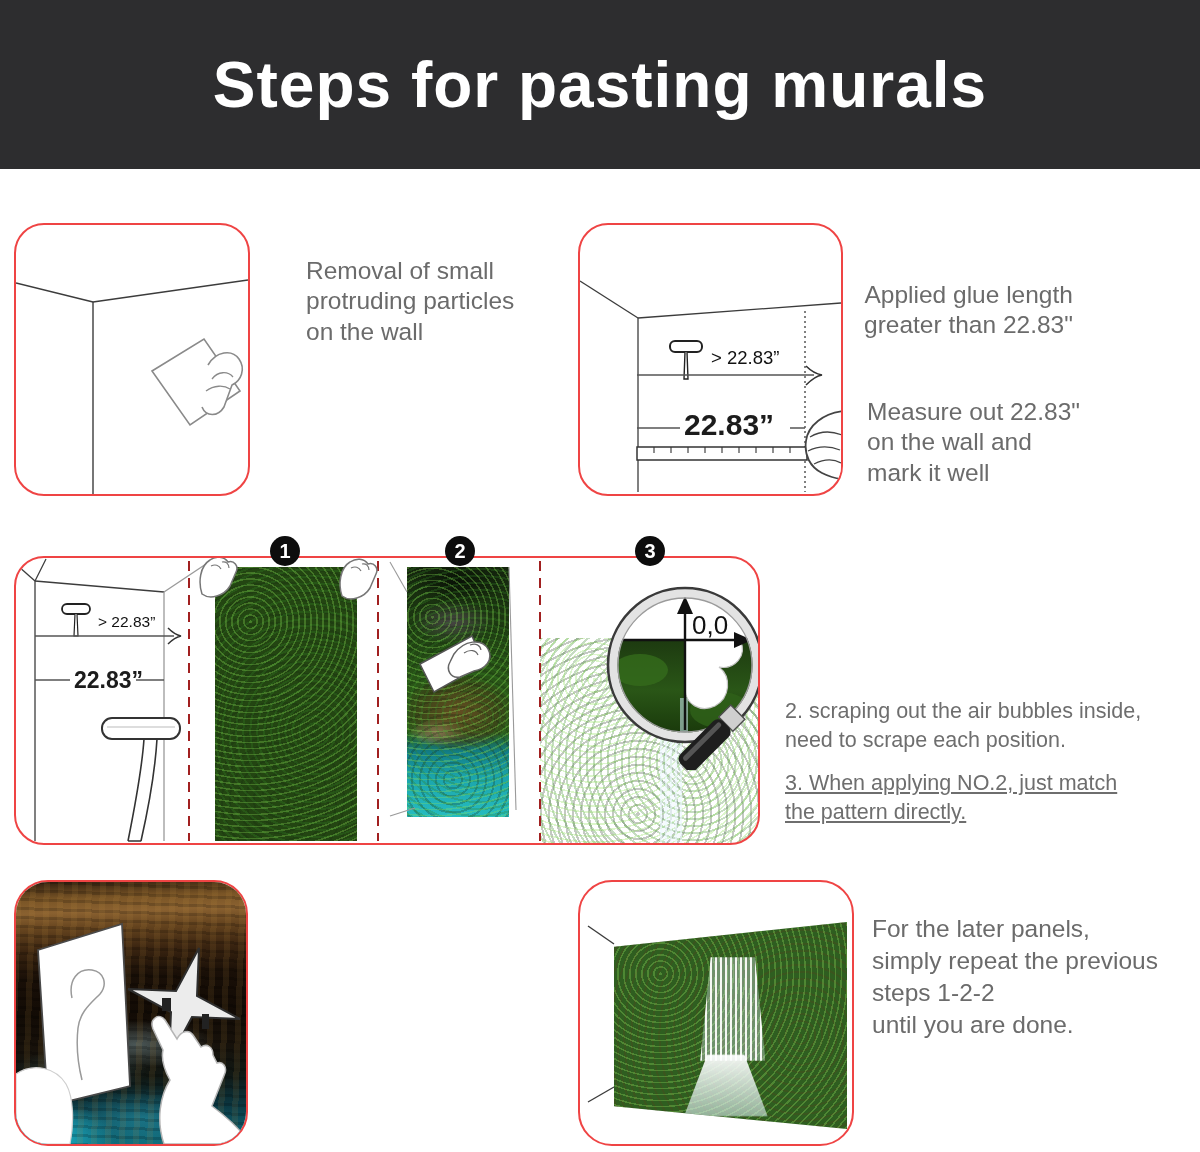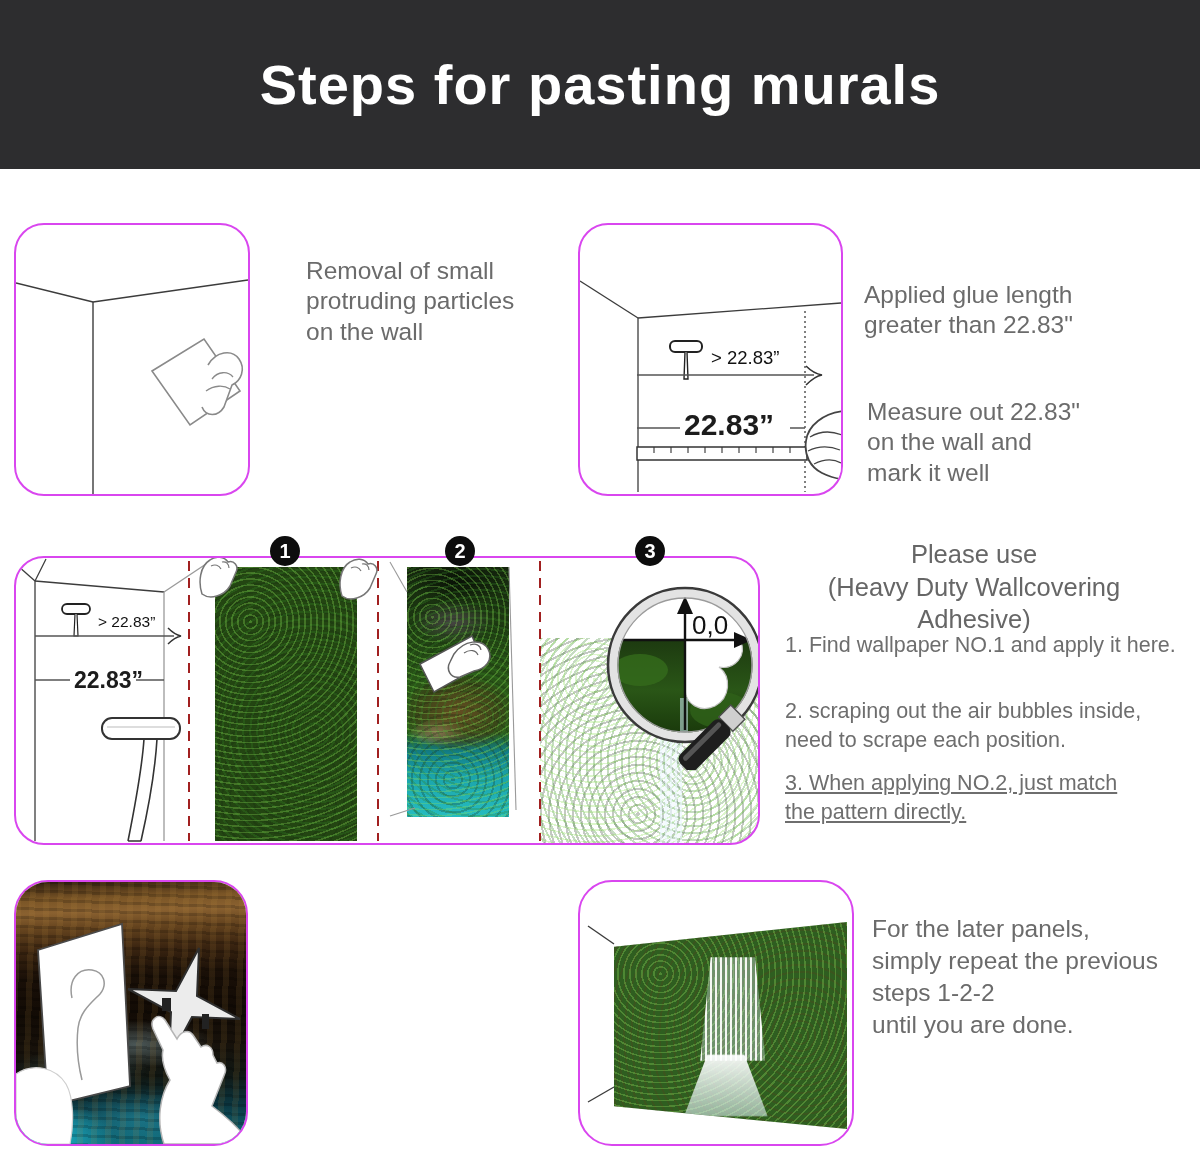--- a/index.html
+++ b/index.html
@@ -1,36 +1,36 @@
 <!DOCTYPE html>
 <html><head>
 <meta charset="utf-8">
 <style>
   html,body{margin:0;padding:0;background:#ffffff;}
   .page{position:relative;width:1200px;height:1152px;background:#fff;overflow:hidden;
         font-family:"Liberation Sans",sans-serif;}
   
   .header{position:absolute;left:0;top:0;width:1200px;height:169px;background:#2d2d2f;
           display:flex;align-items:center;justify-content:center;}
-  .header h1{margin:0;color:#fff;font-size:56px;font-weight:bold;letter-spacing:1px;
+  .header h1{margin:0;color:#fff;font-size:64px;font-weight:bold;letter-spacing:1px;
              font-family:"Liberation Sans",sans-serif;}
   
-  .panel{position:absolute;background:#fff;border:2px solid #d946ef;border-radius:30px;
+  .panel{position:absolute;background:#fff;border:2px solid #ef4444;border-radius:30px;
          box-sizing:border-box;overflow:hidden;}
   .p1{left:14px;top:223px;width:236px;height:273px;}
   .p2{left:578px;top:223px;width:265px;height:273px;}
   .p3{left:14px;top:556px;width:746px;height:289px;}
   .p4{left:14px;top:880px;width:234px;height:266px;border-radius:34px;}
   .p5{left:578px;top:880px;width:276px;height:266px;border-radius:34px;}
   .panel > svg{position:absolute;left:0;top:0;}
   
   .caption{position:absolute;color:#6b6b6b;font-size:24.5px;line-height:1.24;
            white-space:pre-line;}
   .c1{left:306px;top:256px;}
-  .c2a{left:864px;top:280px;}
+  .c2a{left:864px;top:280px;text-align:right;}
   .c2b{left:867px;top:397px;}
   .c4{left:315px;top:920px;line-height:1.3;}
   .c5{left:872px;top:913px;line-height:1.3;}
   .mid-title{position:absolute;left:772px;top:538px;width:404px;text-align:center;
              color:#666;font-size:25.5px;line-height:1.28;white-space:pre-line;}
   .note{position:absolute;left:785px;color:#6e6e6e;font-size:21.5px;line-height:1.34;
         white-space:pre-line;}
   .n1{top:631px;} .n2{top:697px;} .n3{top:769px;text-decoration:underline;}
   
   .badge{position:absolute;top:536px;width:30px;height:30px;border-radius:50%;
@@ -270,23 +270,20 @@
           <rect x="-7" y="16" width="5" height="52" rx="2.5" fill="#555"></rect>
         </g>
       </svg>
     </div>
   </div>
 
   <div class="badge b1">1</div>
   <div class="badge b2">2</div>
   <div class="badge b3">3</div>
 
-  <div class="mid-title">Please use
-(Heavy Duty Wallcovering Adhesive)</div>
-  <div class="note n1">1. Find wallpaper NO.1 and apply it here.</div>
   <div class="note n2">2. scraping out the air bubbles inside,
 need to scrape each position.</div>
   <div class="note n3">3. When applying NO.2, just match
 the pattern directly.</div>
 
   <div class="panel p4">
     <div class="cave-bg"></div>
     <svg width="230" height="262" viewBox="0 0 230 262" style="position:absolute;left:0;top:0;">
       <polygon points="22,68 106,42 114,204 32,224" fill="#fff" stroke="#4a4a4a" stroke-width="1.8"></polygon>
       <path d="M56,116 C52,98 62,86 76,88 C88,90 92,102 84,112 C74,122 64,130 62,146 C60,164 62,182 66,198" fill="none" stroke="#9a9a9a" stroke-width="1.5"></path>

